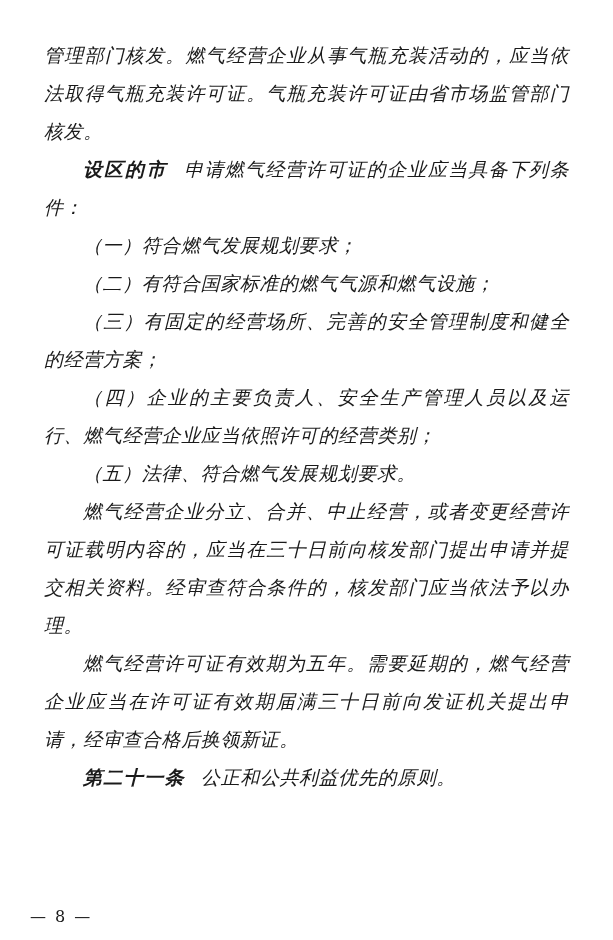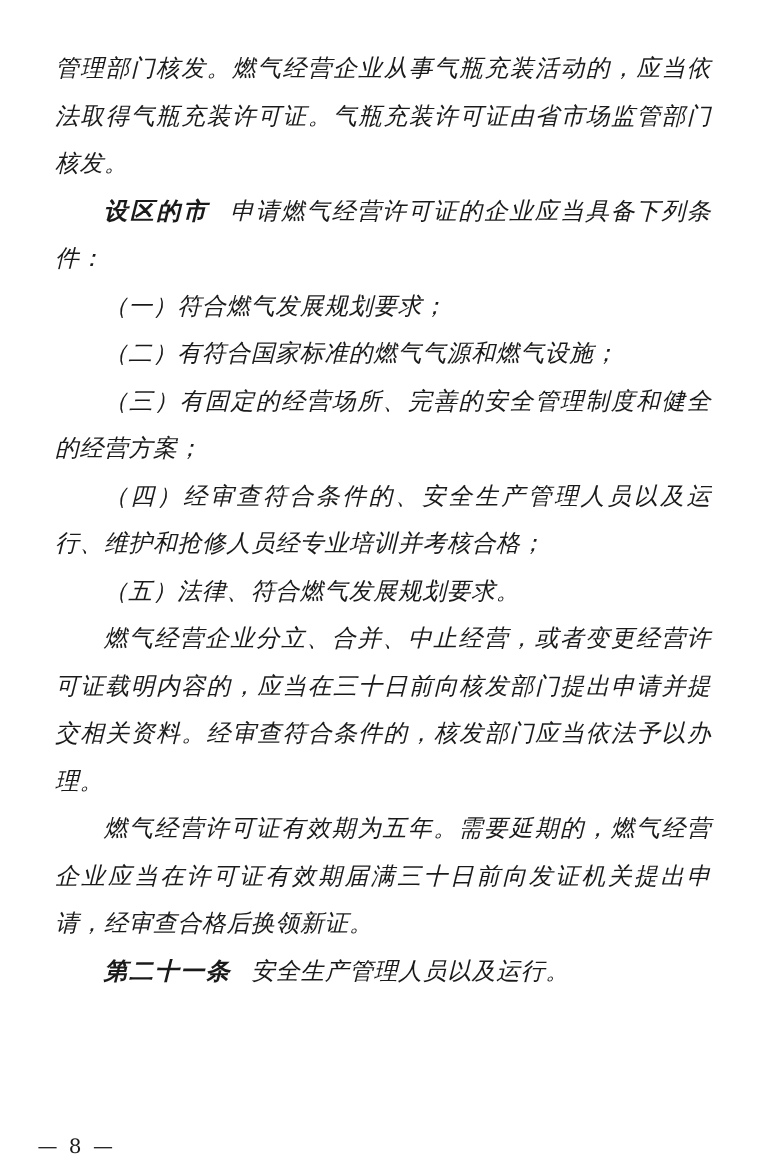--- a/index.html
+++ b/index.html
@@ -77,37 +77,37 @@
 
   <p class="para indent">
     <span>（二）有符合国家标准的燃气气源和燃气设施；</span>
   </p>
 
   <p class="para indent">
     <span>（三）有固定的经营场所、完善的安全管理制度和健全的经营方案；</span>
   </p>
 
   <p class="para indent">
-    <span>（四）经审查符合条件的、安全生产管理人员以及运行、维护和抢修人员经专业培训并考核合格；</span>
+    <span>（四）企业的主要负责人、安全生产管理人员以及运行、燃气经营企业应当依照许可的经营类别；</span>
   </p>
 
   <p class="para indent">
     <span>（五）法律、符合燃气发展规划要求。</span>
   </p>
 
 
   <p class="para indent">
     <span>燃气经营企业分立、合并、中止经营，或者变更经营许可证载明内容的，应当在三十日前向核发部门提出申请并提交相关资料。经审查符合条件的，核发部门应当依法予以办理。</span>
   </p>
 
   <p class="para indent">
     <span>燃气经营许可证有效期为五年。需要延期的，燃气经营企业应当在许可证有效期届满三十日前向发证机关提出申请，经审查合格后换领新证。</span>
   </p>
 
   <p class="para indent">
-    <span class="lead">第二十一条</span><span class="gap"></span><span>安全生产管理人员以及运行。</span>
+    <span class="lead">第二十一条</span><span class="gap"></span><span>公正和公共利益优先的原则。</span>
   </p>
 
 
 
   <div class="footer">— 8 —</div>
 
 </div>
 
 </body></html>

